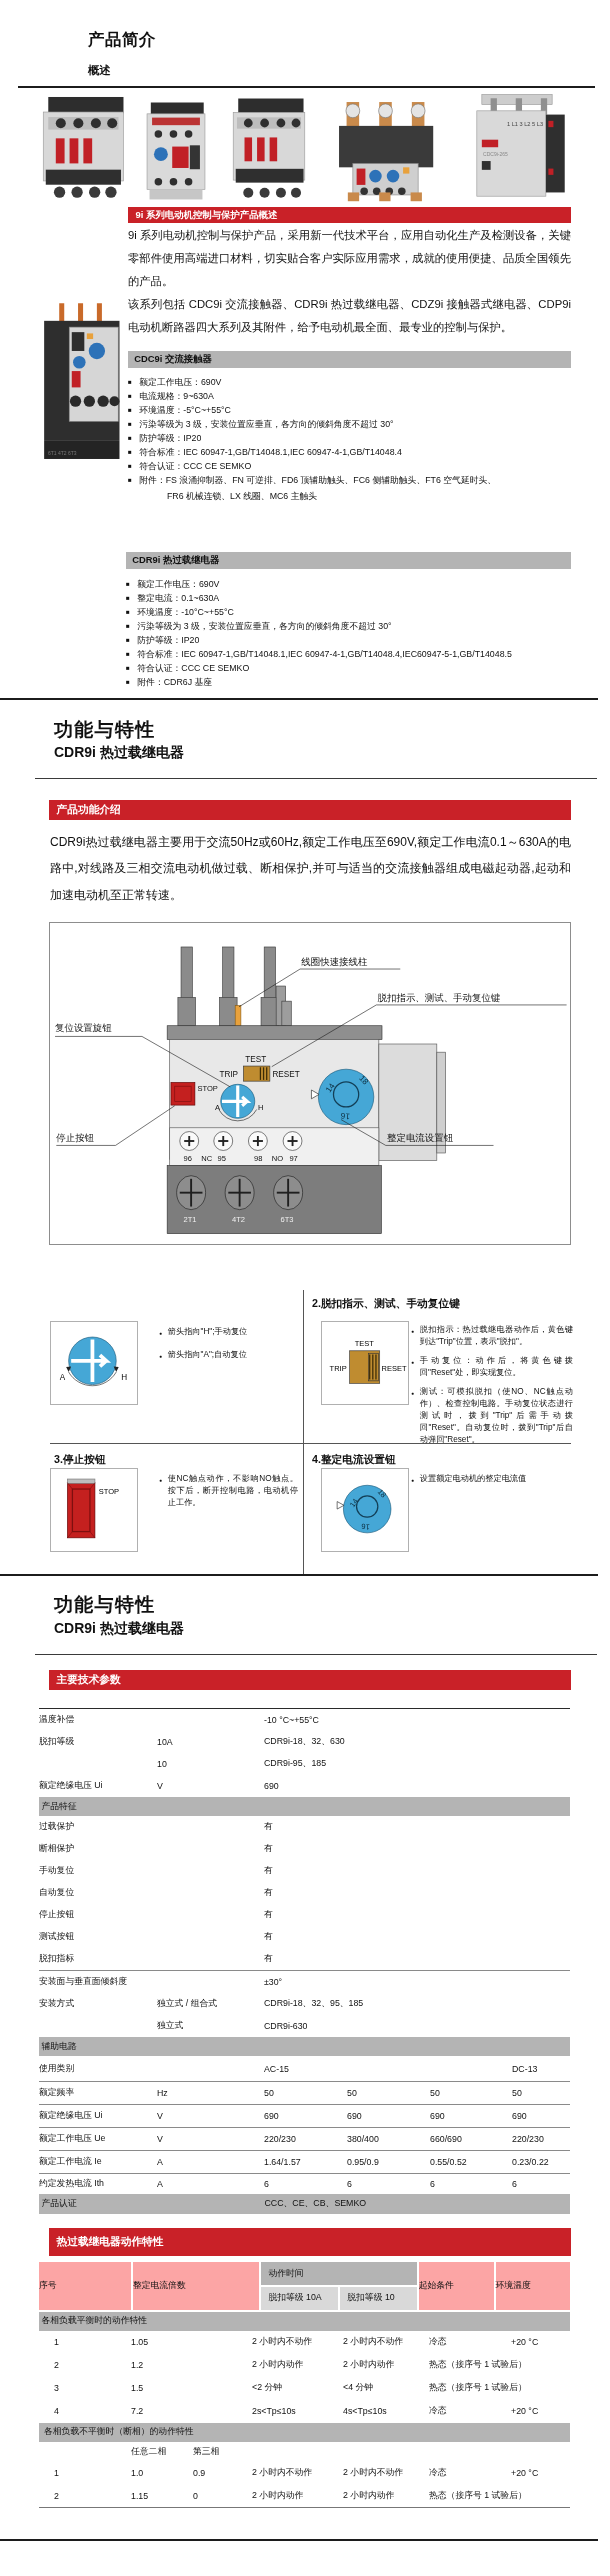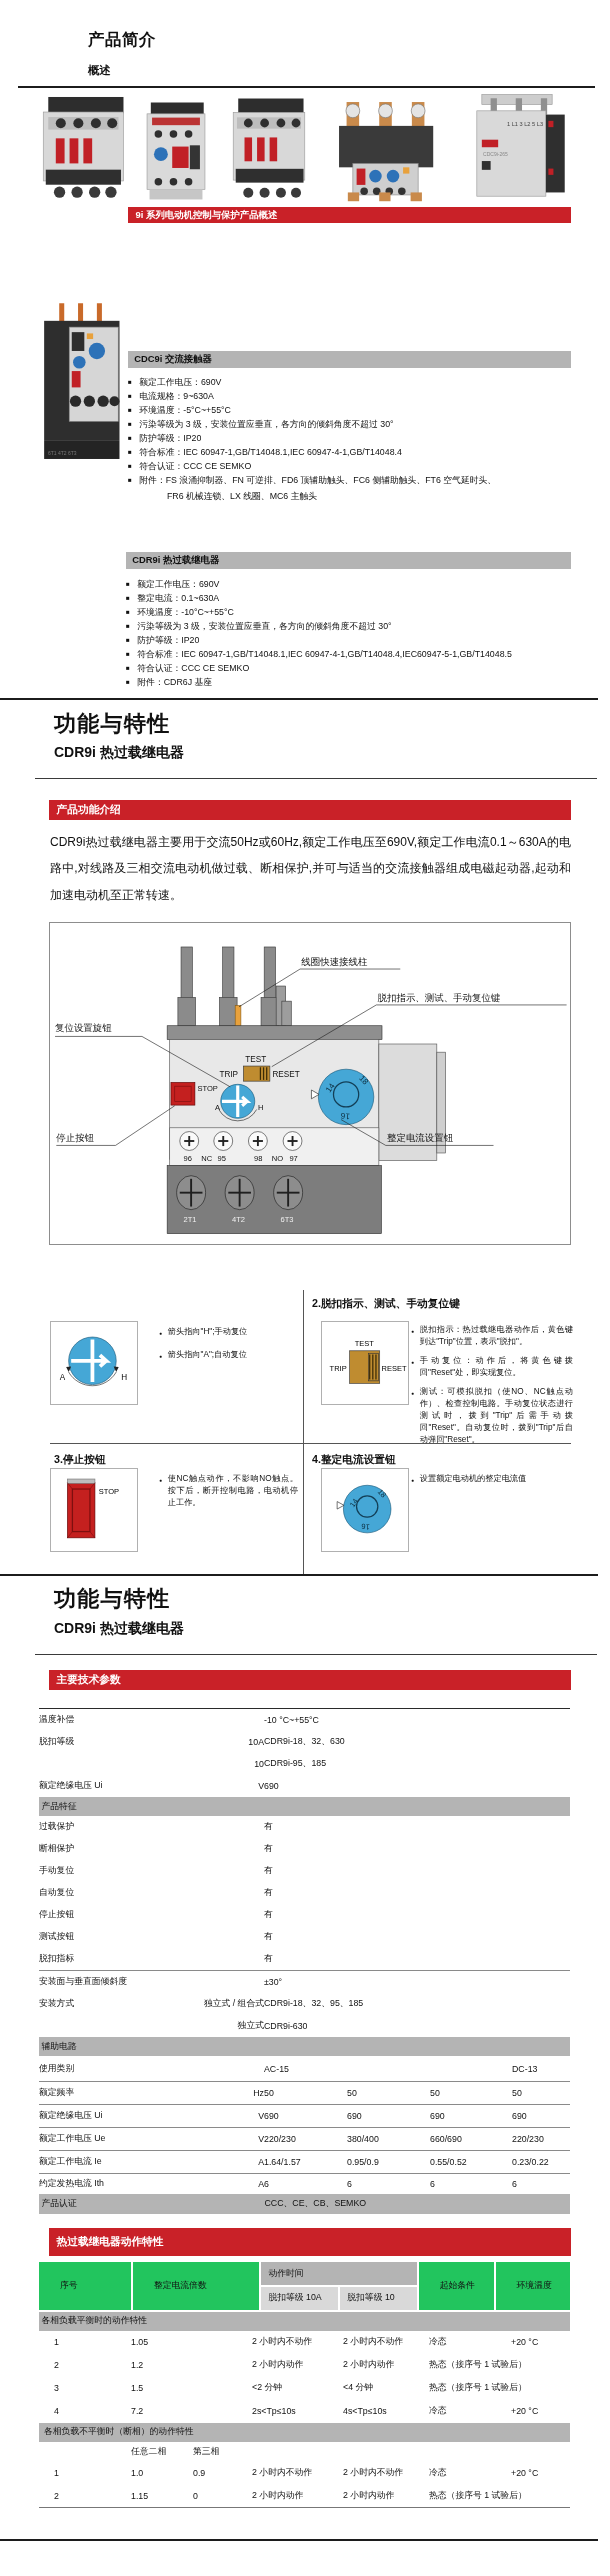--- a/index.html
+++ b/index.html
@@ -1,51 +1,51 @@
 <!DOCTYPE html>
 <html style="font-size:10px"><head>
 <meta charset="utf-8">
 <style>
   html,body{margin:0;padding:0;background:#ffffff;}
   #page{position:relative;width:611px;height:2576px;background:#fff;overflow:hidden;
         font-family:"Liberation Sans","DejaVu Sans",sans-serif;color:#111;}
   .abs{position:absolute;}
   .h1{font-size:16.4px;font-weight:bold;letter-spacing:0.6px;}
   .h2{font-size:11.3px;font-weight:bold;}
-  .h1big{font-size:22px;font-weight:bold;letter-spacing:1.3px;}
+  .h1big{font-size:19px;font-weight:bold;letter-spacing:1.3px;margin-top:8px;}
   .h2big{font-size:14px;font-weight:bold;}
   .rule{background:#1c1c1c;}
   .rule2{background:#3a3a3a;}
   .red-banner{background:#c92128;color:#fff;font-weight:bold;display:flex;align-items:center;padding-left:7.6px;box-sizing:border-box;}
   .gray-banner{background:#b4b4b4;color:#111;font-weight:bold;font-size:9.4px;display:flex;align-items:center;padding-left:6.3px;box-sizing:border-box;}
   .para{font-size:11.3px;line-height:23px;text-align:justify;}
   .para2{font-size:12px;line-height:26.4px;text-align:justify;}
   ul.spec{list-style:none;margin:0;padding:0;font-size:8.8px;}
   ul.spec li{position:relative;padding-left:11.3px;line-height:14px;white-space:nowrap;}
   ul.spec li::before{content:"■";position:absolute;left:0;top:0;font-size:6.3px;line-height:14px;}
   .cont-line{padding-left:39px;line-height:14px;font-size:8.8px;white-space:nowrap;}
   .panel-title{font-size:10.7px;font-weight:bold;}
   .imgbox{border:0.6px solid #b0b0b0;background:#fff;box-sizing:border-box;}
   ul.dot{list-style:none;margin:0;padding:0;font-size:8.2px;line-height:12px;}
   ul.dot li{position:relative;padding-left:8.8px;margin-bottom:7px;text-align:justify;}
   ul.dot li::before{content:"●";position:absolute;left:0;top:0.6px;font-size:5px;}
   
   #params{box-sizing:border-box;border-top:1.9px solid #2a2a2a;font-size:8.8px;}
   .prow{display:flex;align-items:center;height:22px;}
   .prow .cl{width:118px;}
-  .prow .cu{width:107px;text-align:right;}
+  .prow .cu{width:107px;}
   .prow .c1{width:83px;}
   .prow .c2{width:83px;}
   .prow .c3{width:82px;}
   .prow .c4{flex:1;}
   .band{background:#b4b4b4;height:19px;display:flex;align-items:center;padding-left:2.5px;box-sizing:border-box;font-size:8.8px;}
   .sep{border-top:0.6px solid #8a8a8a;}
   
   .athead{display:flex;height:48px;}
-  .hcell{background:#22c55e;display:flex;align-items:center;padding-left:21px;box-sizing:border-box;font-size:8.8px;}
+  .hcell{background:#fca5a5;display:flex;align-items:center;padding-left:0;box-sizing:border-box;font-size:8.8px;}
   .tcol{display:flex;flex-direction:column;}
   .tcap{background:#b4b4b4;height:23px;display:flex;align-items:center;padding-left:7.6px;box-sizing:border-box;font-size:8.8px;}
   .tsub{display:flex;margin-top:1.9px;flex:1;}
   .tsub div{background:#d9d9d9;display:flex;align-items:center;padding-left:7.6px;box-sizing:border-box;font-size:8.8px;}
   .arow{display:flex;align-items:center;height:23px;font-size:8.8px;}
   .arow .a-no{width:92px;padding-left:15px;box-sizing:border-box;}
   .arow .a-m{width:121px;}
   .arow .a-m1{width:62px;}
   .arow .a-m2{width:59px;}
   .arow .a-t1{width:91px;}
@@ -154,20 +154,24 @@
       <text x="32" y="100" font-size="8" fill="#888">CDC9i-265</text>
       <rect x="30" y="108" width="14" height="14" fill="#2f2f2f"></rect>
       <rect x="136" y="44" width="8" height="10" fill="#c12026"></rect>
         <rect x="136" y="120" width="8" height="10" fill="#c12026"></rect>
     </svg>
   </div>
 
   <div class="abs red-banner" style="left:128px;top:207px;width:443px;height:16.4px;font-size:9.4px;">
     <span>9i 系列电动机控制与保护产品概述</span>
   </div>
+  <div class="abs para" style="left:128px;top:224px;width:443px;">
+    <p style="margin:0;">9i 系列电动机控制与保护产品，采用新一代技术平台，应用自动化生产及检测设备，关键零部件使用高端进口材料，切实贴合客户实际应用需求，成就的使用便捷、品质全国领先的产品。</p>
+    <p style="margin:0;">该系列包括 CDC9i 交流接触器、CDR9i 热过载继电器、CDZ9i 接触器式继电器、CDP9i 电动机断路器四大系列及其附件，给予电动机最全面、最专业的控制与保护。</p>
+  </div>
 
   <div class="abs" style="left:39px;top:302px;">
     <svg width="85" height="162" viewBox="0 0 135 258">
       <rect x="32" y="2" width="8" height="34" fill="#c96a2a"></rect>
         <rect x="62" y="2" width="8" height="34" fill="#c96a2a"></rect>
         <rect x="92" y="2" width="8" height="34" fill="#c96a2a"></rect>
       <rect x="8" y="30" width="120" height="190" fill="#2e2e2e"></rect>
       <rect x="48" y="40" width="78" height="150" fill="#d6d6d6" stroke="#8a8a8a"></rect>
       <rect x="52" y="48" width="20" height="30" fill="#2e2e2e"></rect>
       <rect x="76" y="50" width="10" height="9" fill="#e8a13c"></rect>

